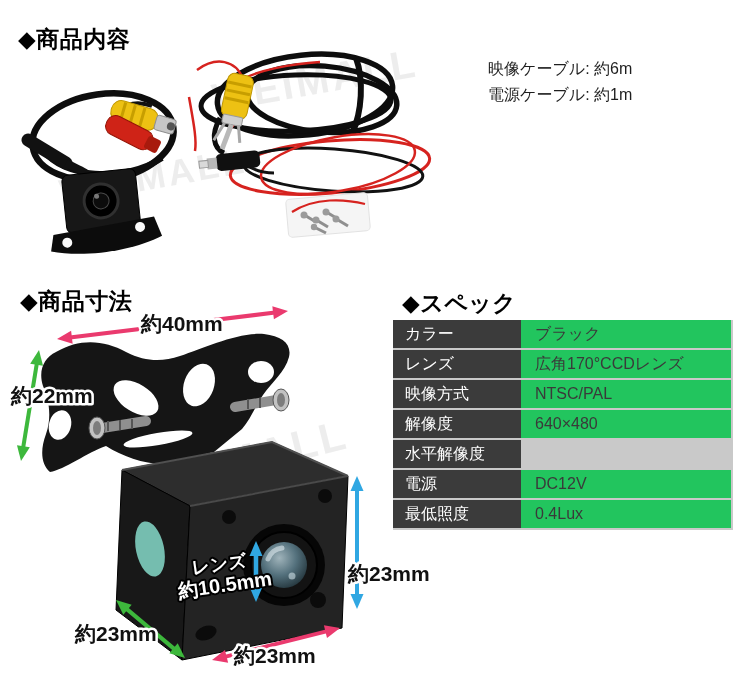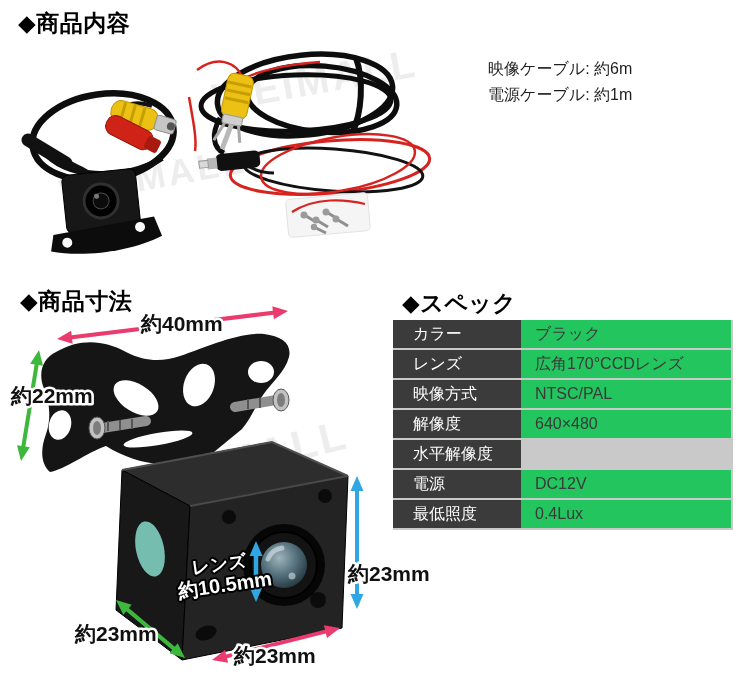--- a/index.html
+++ b/index.html
@@ -7,35 +7,35 @@
           font-family:"Liberation Sans","DejaVu Sans",sans-serif;}
   .abs{position:absolute;}
   .heading{font-size:23px;font-weight:900;color:#000;letter-spacing:.5px;white-space:nowrap;}
   .cable-title{font-size:20px;font-weight:bold;color:#000;margin-bottom:3px;white-space:nowrap;}
   .cable-line{font-size:16px;color:#1e1e1e;line-height:26px;white-space:nowrap;}
   .spec-table{position:absolute;left:393px;top:320px;width:340px;background:#c9c9c9;
               padding-bottom:2px;border-right:2px solid #c9c9c9;box-sizing:border-box;z-index:3;}
   .spec-row{display:flex;margin-bottom:2px;}
   .spec-row:last-child{margin-bottom:0;}
   .spec-label{width:128px;background:#3b3b3b;color:#ffffff;font-size:16px;line-height:28px;
-              padding-left:20px;box-sizing:border-box;white-space:nowrap;}
+              padding-left:12px;box-sizing:border-box;white-space:nowrap;}
   .spec-value{flex:1;background:#22c55e;color:#3a3a3a;font-size:16px;line-height:28px;
               padding-left:14px;white-space:nowrap;}
   svg{display:block;}
   .dim{font-size:21px;font-weight:bold;fill:#111;stroke:#fff;stroke-width:5px;
        paint-order:stroke;stroke-linejoin:round;}
   .lensl{font-weight:bold;fill:#fff;stroke:#000;stroke-width:4px;paint-order:stroke;stroke-linejoin:round;}
   .wm{font-weight:bold;fill:#8a8a8a;opacity:.15;letter-spacing:3px;}
 </style>
 </head>
 <body>
 
 <div class="canvas">
 
-  <div class="abs heading" style="left:18px;top:8px;text-align:center;">◆商品内容</div>
+  <div class="abs heading" style="left:18px;top:24px;text-align:center;">◆商品内容</div>
 
   <svg class="abs" style="left:20px;top:40px;" width="450" height="230" viewBox="20 40 450 230">
     <g>
       <text class="wm" x="215" y="112" font-size="40" transform="rotate(-10 215 112)">WEIMALL</text>
       <text class="wm" x="62" y="205" font-size="36" opacity="0.10" transform="rotate(-10 62 205)">WEIMALL</text>
     </g>
 
     <g>
       <ellipse cx="103" cy="137" rx="71" ry="43" fill="none" stroke="#0d0d0d" stroke-width="6.5" transform="rotate(-8 103 137)"></ellipse>
       <path d="M 45,152 C 62,176 122,184 162,158" fill="none" stroke="#0d0d0d" stroke-width="6"></path>

